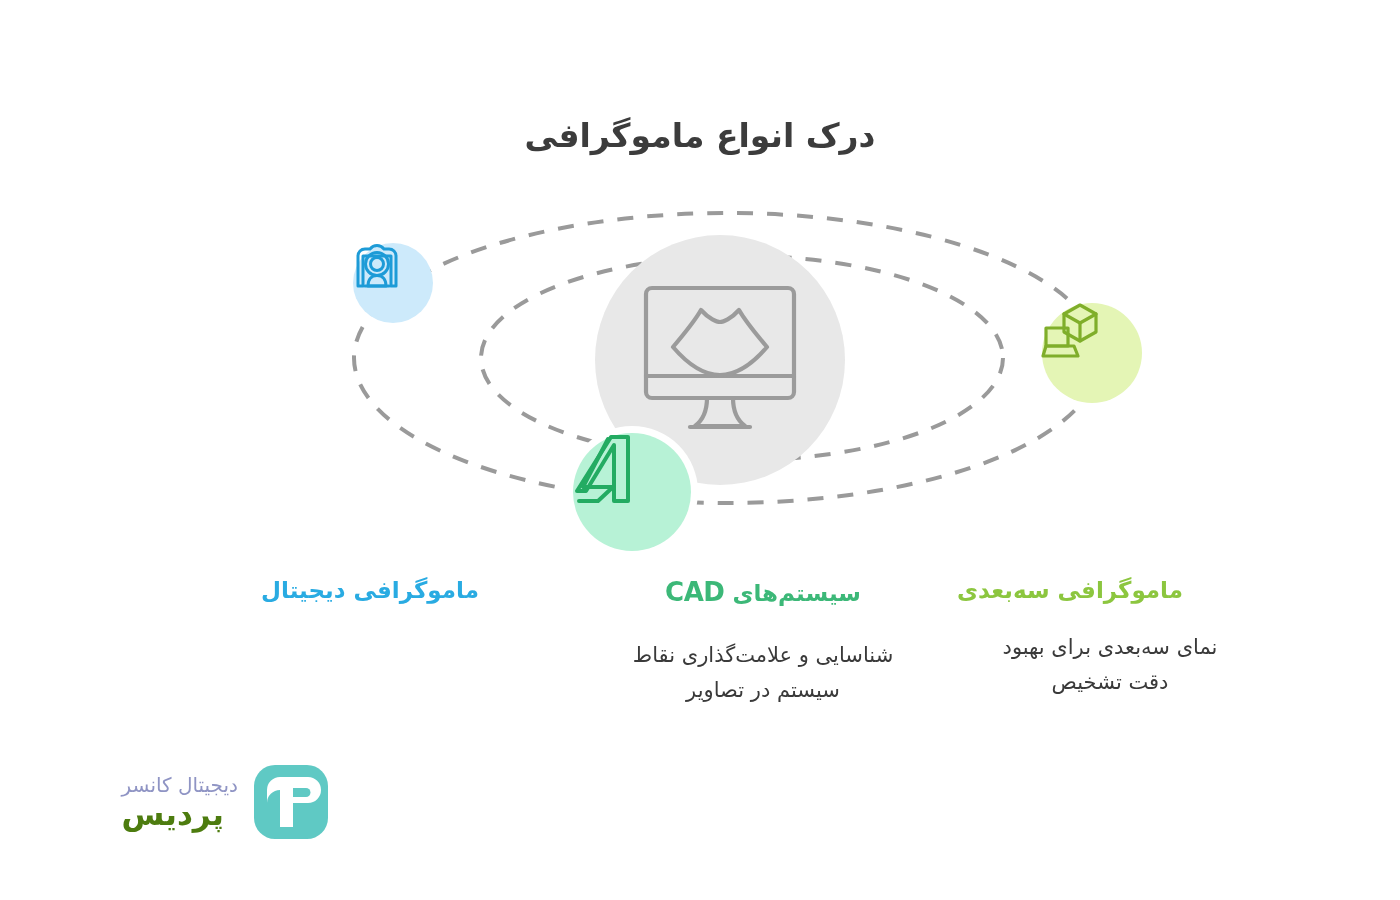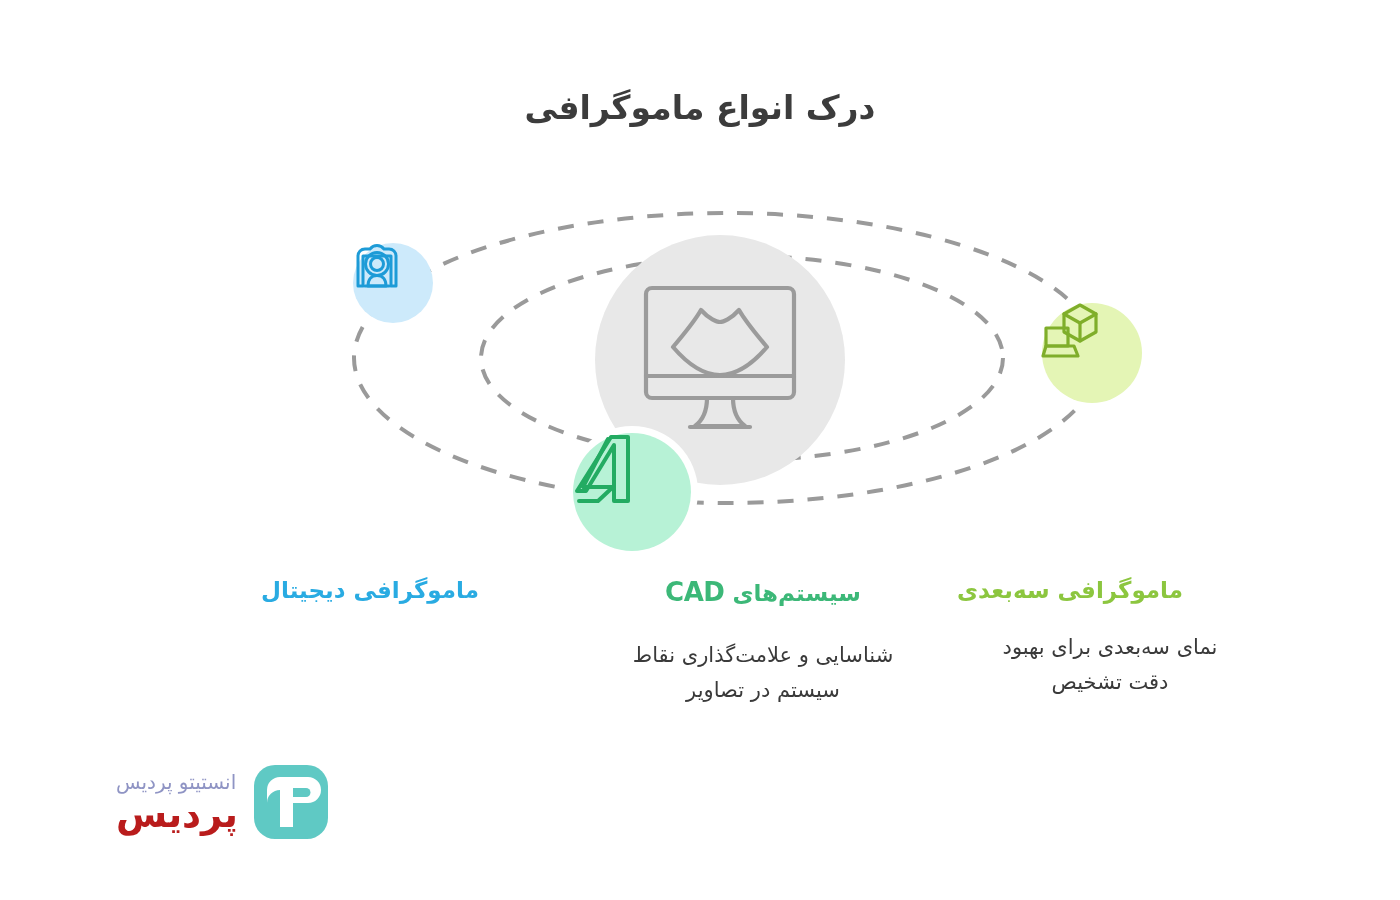--- a/index.html
+++ b/index.html
@@ -18,21 +18,21 @@
   }
 
   .stage {
     position: absolute;
     inset: 0;
   }
 
   
   .page-title {
     position: absolute;
-    top: 66px;
+    top: 94px;
     left: 0;
     width: 1400px;
     text-align: center;
     font-size: 33px;
     font-weight: bold;
     color: #3c3c3c;
     letter-spacing: 0.5px;
     direction: rtl;
   }
 
@@ -167,22 +167,22 @@
     line-height: 1;
     direction: rtl;
   }
   .brand-sub {
     font-size: 20px;
     color: #8f94c4;
     font-weight: normal;
     margin-bottom: 4px;
   }
   .brand-name {
-    font-size: 37px;
-    color: #b91c1c;
+    font-size: 31px;
+    color: #4d7c0f;
     font-weight: bold;
     letter-spacing: 0.5px;
   }
 </style>
 </head>
 <body>
 
 <div class="stage">
 
   <h1 class="page-title">درک انواع ماموگرافی</h1>
@@ -273,18 +273,18 @@
   <div class="brand">
     <div class="brand-mark">
       <svg width="78" height="78" viewBox="0 0 78 78">
         <rect x="2" y="2" width="74" height="74" rx="21" fill="#5fc9c4"></rect>
         <path d="M26 14 L56 14 A13 13 0 0 1 56 40 L41 40 L41 64 L28 64 L28 27
                  A13 13 0 0 0 15 40 L15 27 A13 13 0 0 1 28 14 Z" fill="#ffffff"></path>
         <path d="M41 25 L54 25 A4.5 4.5 0 0 1 54 34 L41 34 Z" fill="#5fc9c4"></path>
       </svg>
     </div>
     <div class="brand-text">
-      <span class="brand-sub">انستیتو پردیس</span>
+      <span class="brand-sub">دیجیتال کانسر</span>
       <span class="brand-name">پردیس</span>
     </div>
   </div>
 
 </div>
 
 </body></html>

